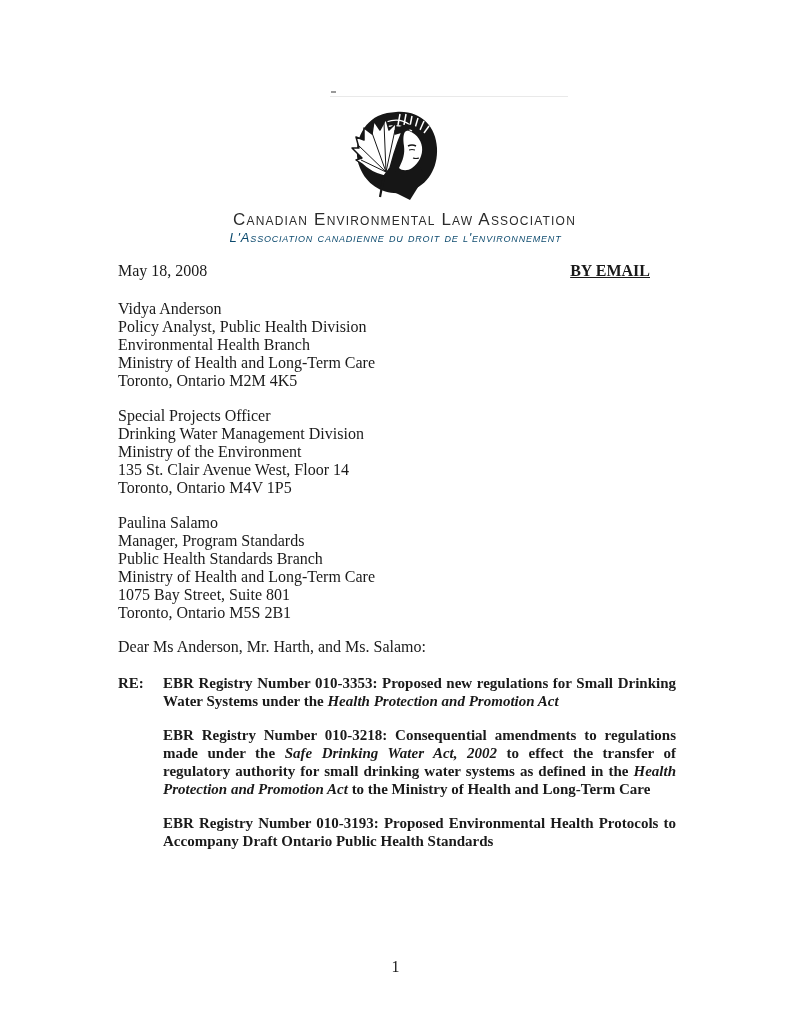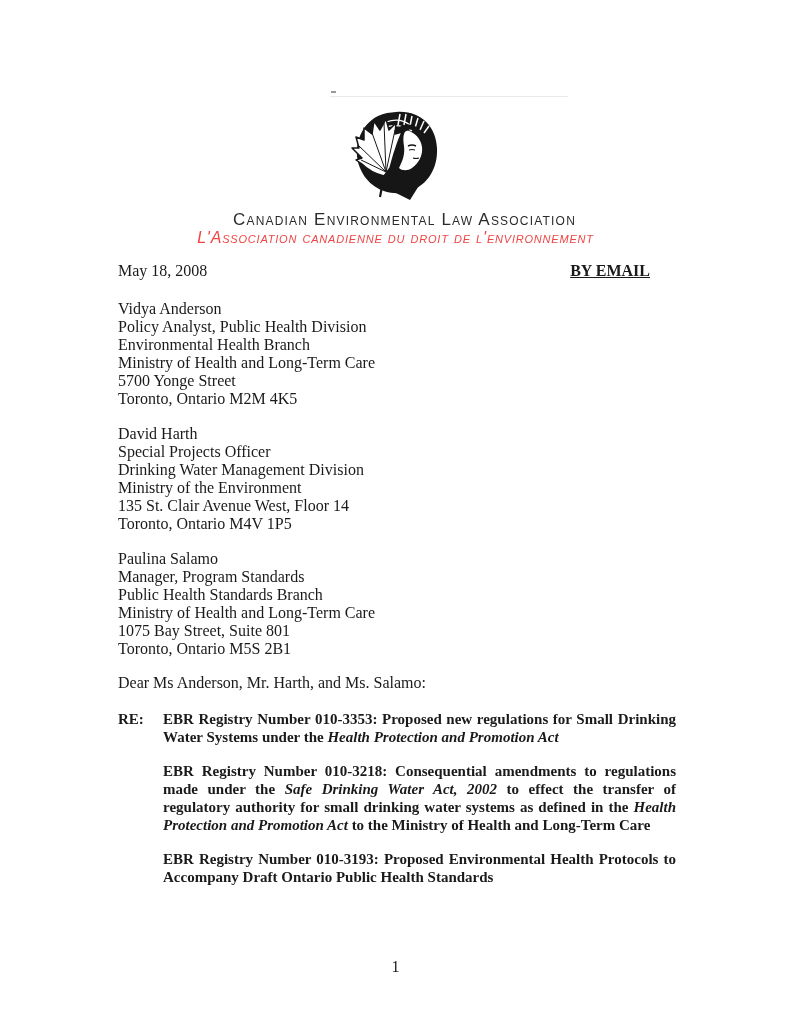--- a/index.html
+++ b/index.html
@@ -14,22 +14,22 @@
 
   .letterhead { position:absolute; top:110px; left:0; right:0; text-align:center; }
   .logo-svg { display:block; margin:0 auto; width:112px; height:94px; }
   .org-en {
     font-family:"Liberation Sans","DejaVu Sans",sans-serif;
     font-variant:small-caps; font-size:17px; line-height:17px;
     letter-spacing:1.2px; color:#2b2b2b; margin-top:7px;padding-left:18px;
   }
   .org-fr {
     font-family:"Liberation Sans","DejaVu Sans",sans-serif;
-    font-variant:small-caps; font-style:italic; font-size:16px; line-height:15px;
-    letter-spacing:0.8px; color:#ef4444; margin-top:2px;
+    font-variant:small-caps; font-style:italic; font-size:13px; line-height:15px;
+    letter-spacing:0.8px; color:#0c4a6e; margin-top:2px;
   }
 
   .body-block { position:absolute; top:262px; left:118px; width:558px; font-size:16px; line-height:18px; }
   .date-row { display:flex; justify-content:space-between; align-items:flex-start; margin-bottom:20px;gap:42px; }
   .by-email { font-weight:bold; text-decoration:underline; margin-right:26px; }
   .address-block { margin-bottom:17px; }
   .address-block.last { margin-bottom:16px; }
   .salutation { margin-bottom:18px; }
 
   .re-block { display:grid; grid-template-columns:45px 1fr; font-weight:bold; font-size:15px; line-height:18px; }
@@ -99,25 +99,23 @@
       <span>May 18, 2008</span>
       <span class="by-email">BY EMAIL</span>
     </div>
 
     <div id="recipients">
         <div class="address-block">
           <div>Vidya Anderson</div>
           <div>Policy Analyst, Public Health Division</div>
           <div>Environmental Health Branch</div>
           <div>Ministry of Health and Long-Term Care</div>
-          <div>5700 Yonge Street</div>
           <div>Toronto, Ontario M2M 4K5</div>
         </div>
         <div class="address-block">
-          <div>David Harth</div>
           <div>Special Projects Officer</div>
           <div>Drinking Water Management Division</div>
           <div>Ministry of the Environment</div>
           <div>135 St. Clair Avenue West, Floor 14</div>
           <div>Toronto, Ontario M4V 1P5</div>
         </div>
         <div class="address-block last">
           <div>Paulina Salamo</div>
           <div>Manager, Program Standards</div>
           <div>Public Health Standards Branch</div>

